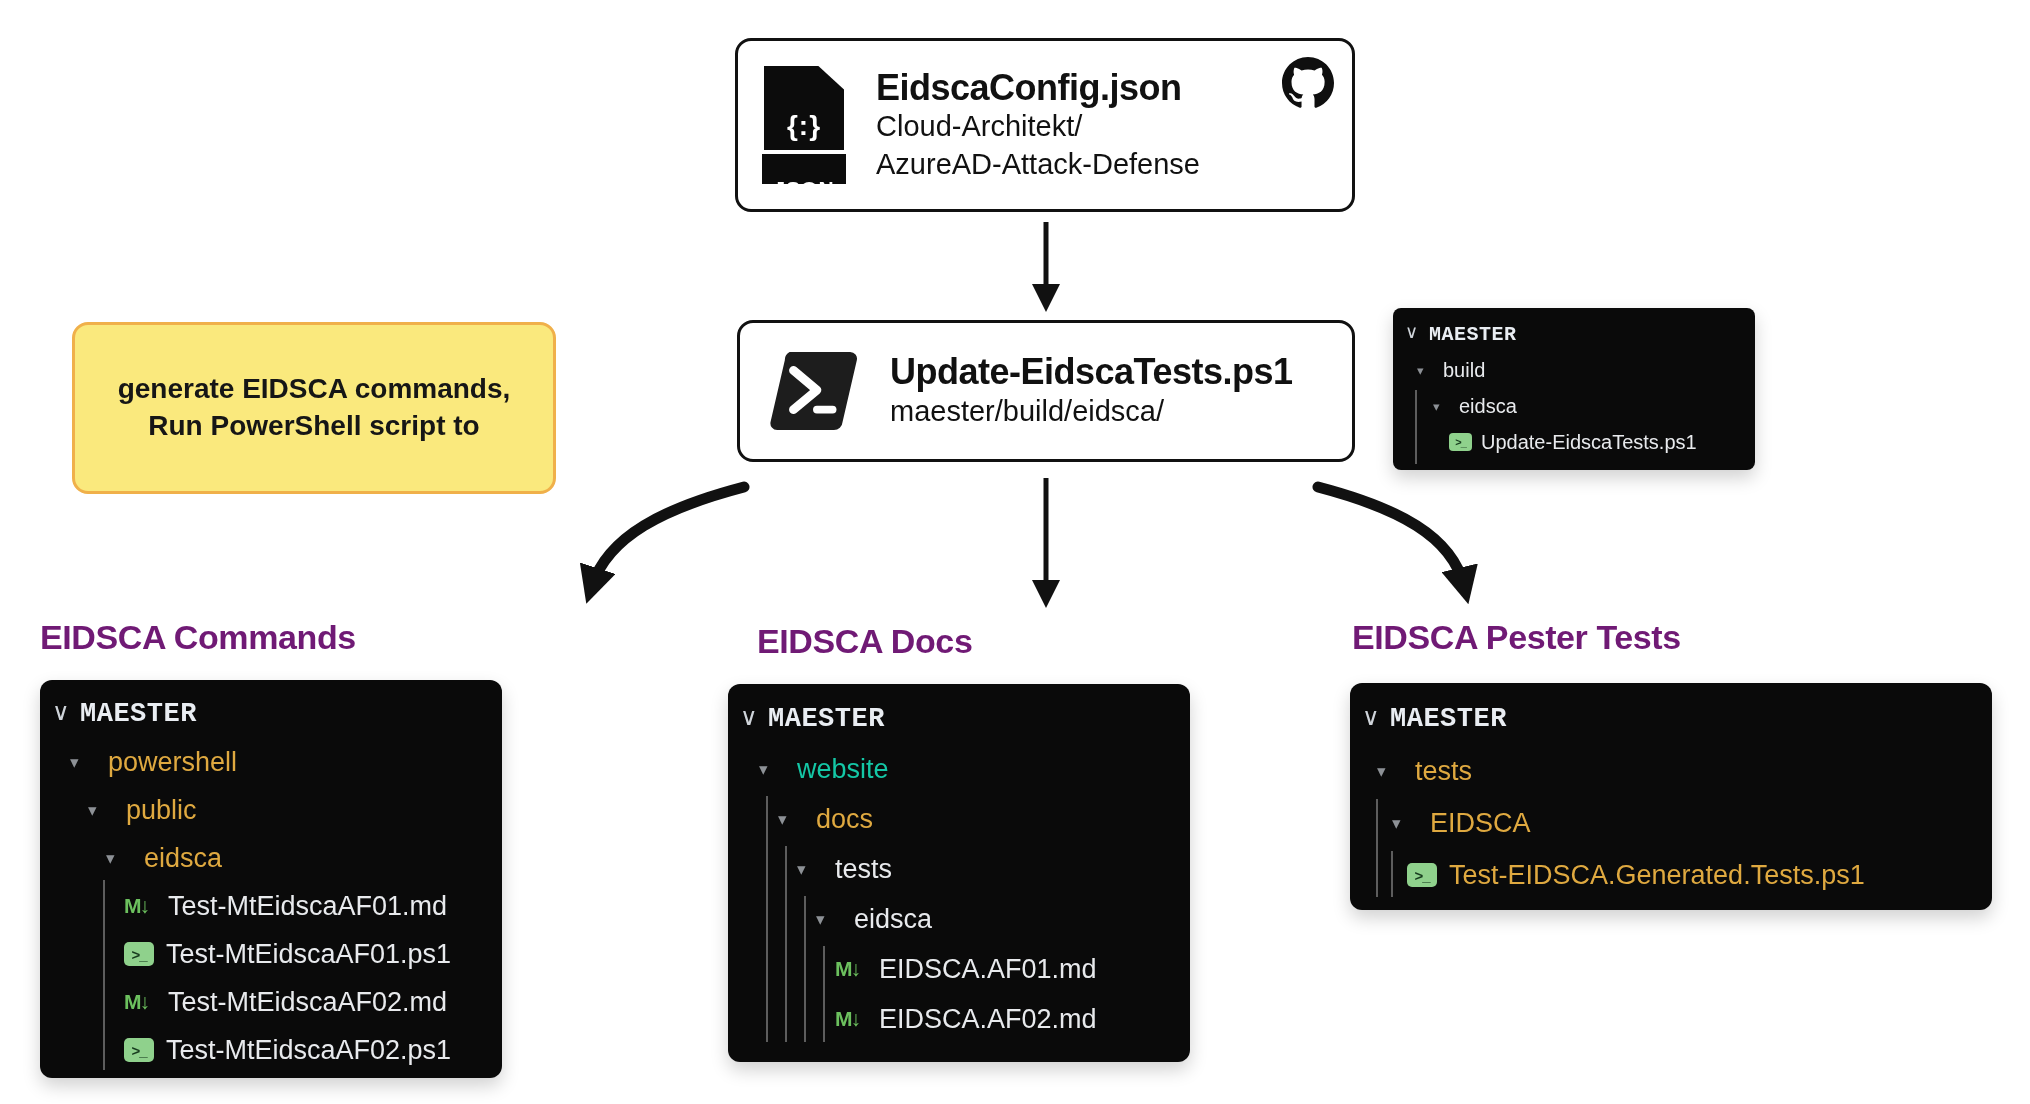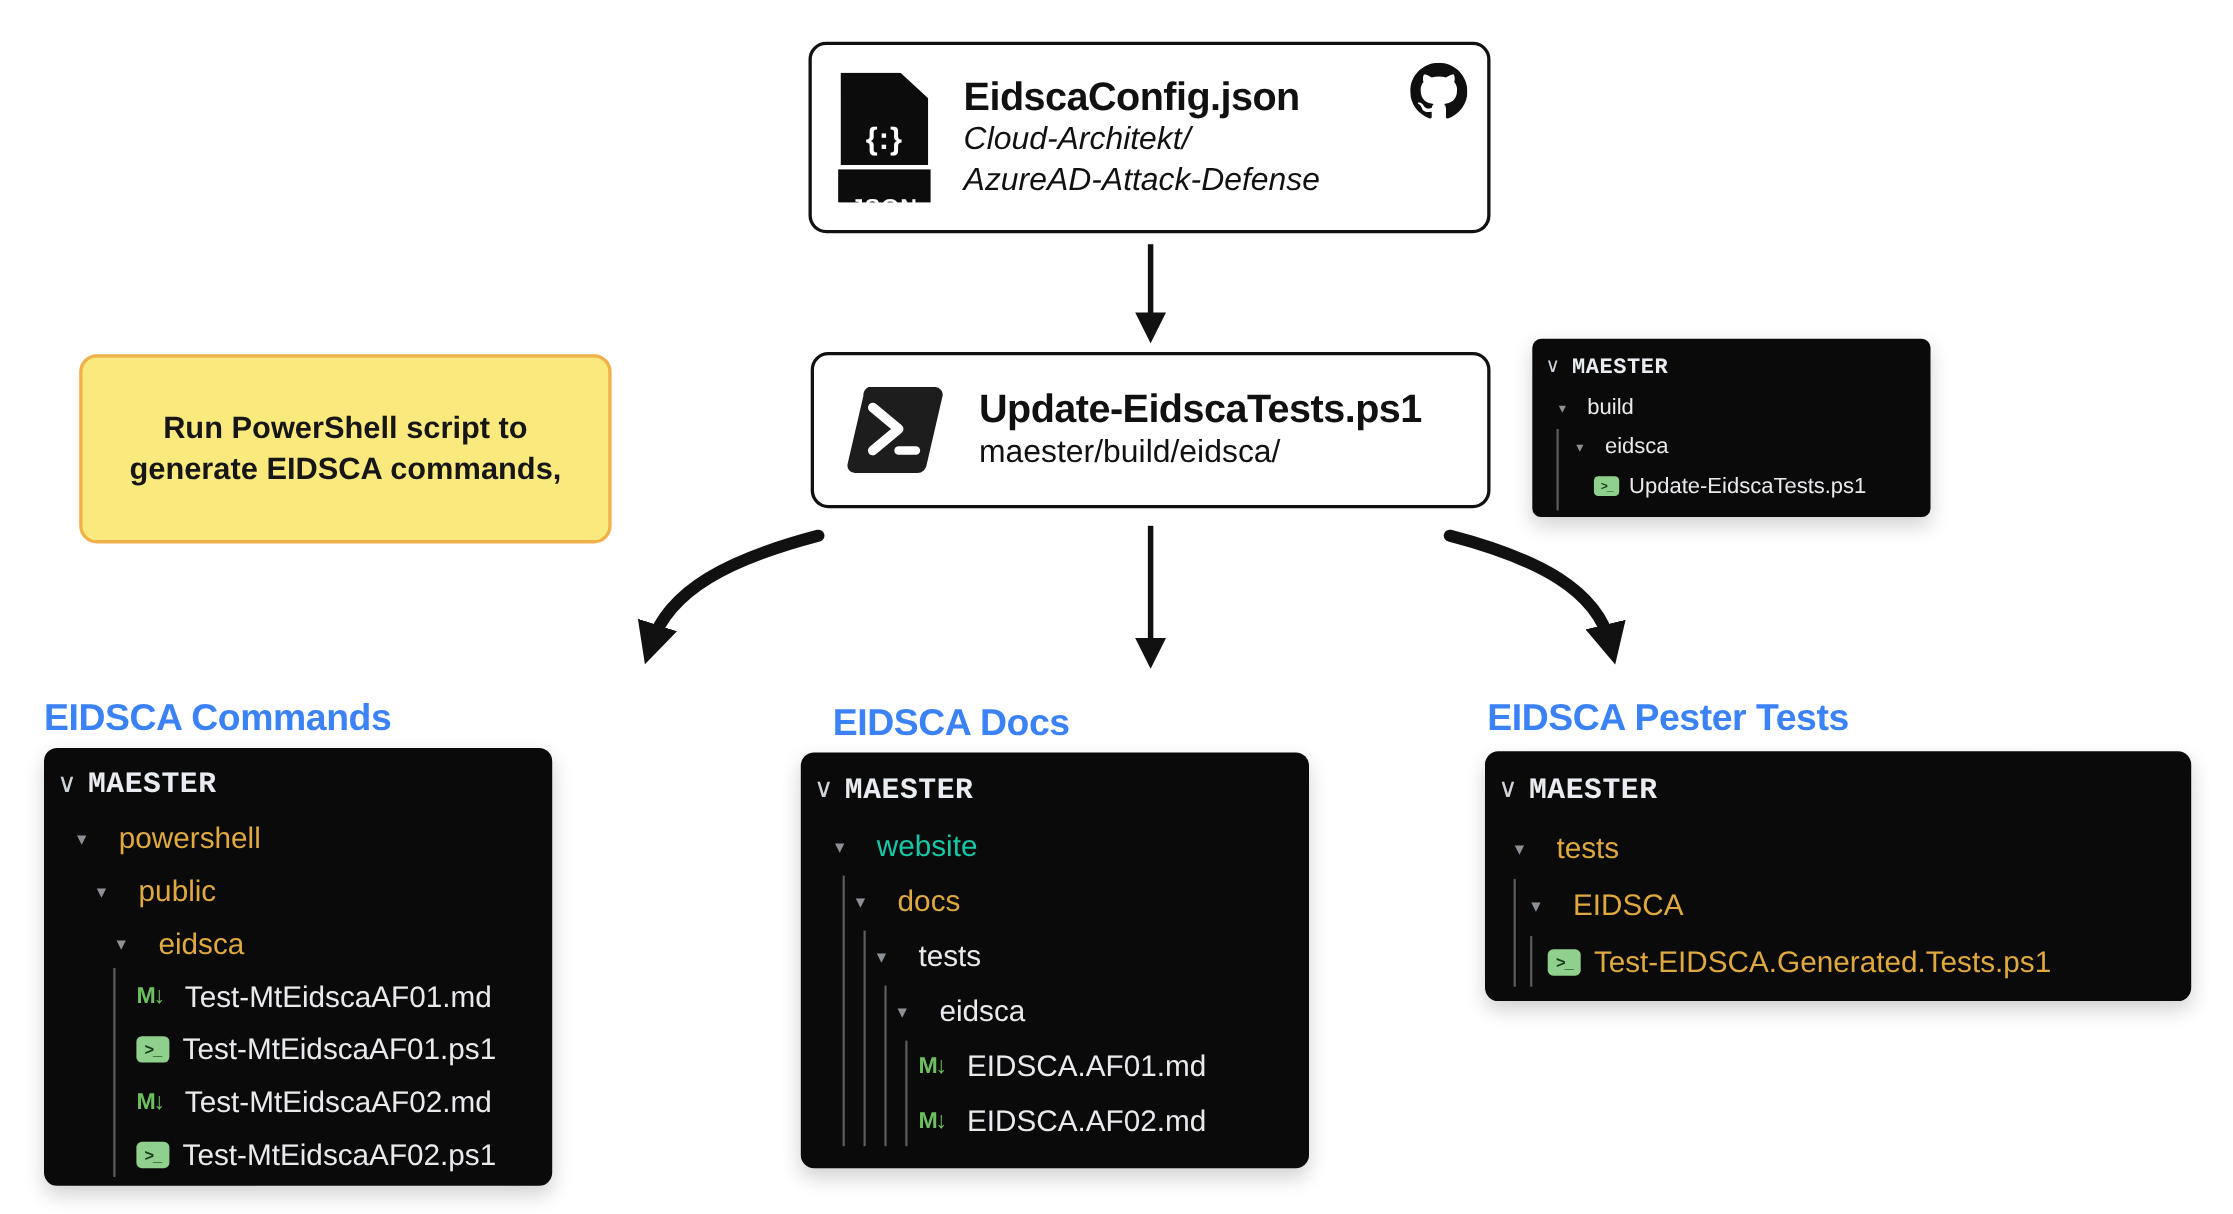--- a/index.html
+++ b/index.html
@@ -8,21 +8,21 @@
     font-family:"Liberation Sans", sans-serif;color:#111;overflow:hidden;
   }
   
   .node-box{
     position:absolute;background:#fff;border:3px solid #111;border-radius:16px;
     display:flex;align-items:center;box-sizing:border-box;
   }
   #top-box{left:735px;top:38px;width:620px;height:174px;padding:0 24px;gap:30px;}
   #script-box{left:737px;top:320px;width:618px;height:142px;padding:0 30px;gap:32px;}
   .box-title{font-size:36px;font-weight:800;letter-spacing:-.5px;line-height:1.15;}
-  .box-sub-italic{font-size:29px;font-style:italic;line-height:1.3;}
+  .box-sub-italic{font-size:29px;line-height:1.3;}
   .box-sub{font-size:29px;line-height:1.35;}
   
   .json-icon{position:relative;width:84px;height:118px;flex:0 0 auto;}
   .json-doc{
     position:absolute;left:2px;top:0;width:80px;height:84px;background:#0c0c0c;
     clip-path:polygon(0 0,68% 0,100% 28%,100% 100%,0 100%);
     display:flex;align-items:flex-end;justify-content:center;
   }
   .json-glyph{color:#fff;font-weight:700;font-size:28px;padding-bottom:8px;letter-spacing:1px;}
   .json-band{
@@ -34,21 +34,21 @@
   
   .ps-icon{flex:0 0 auto;}
   
   #note{
     position:absolute;left:72px;top:322px;width:484px;height:172px;box-sizing:border-box;
     background:#FAE97D;border:3px solid #F0B04A;border-radius:16px;
     display:flex;flex-direction:column;justify-content:center;text-align:center;
     font-size:28px;font-weight:600;line-height:1.32;color:#161616;
   }
   
-  .section-heading{position:absolute;font-size:34px;font-weight:800;letter-spacing:-.4px;color:#3b82f6;white-space:nowrap;margin-top:16px;}
+  .section-heading{position:absolute;font-size:34px;font-weight:800;letter-spacing:-.4px;color:#701a75;white-space:nowrap;}
   #h-commands{left:40px;top:618px;}
   #h-docs{left:757px;top:622px;}
   #h-pester{left:1352px;top:618px;}
   
   .panel{
     position:absolute;background:#0a0a0a;border-radius:12px;box-sizing:border-box;
     padding-top:10px;box-shadow:0 8px 18px rgba(0,0,0,.18);overflow:hidden;
   }
   #panel-build{left:1393px;top:308px;width:362px;height:162px;border-radius:8px;padding-top:8px;}
   #panel-commands{left:40px;top:680px;width:462px;height:398px;}
@@ -119,22 +119,22 @@
       <div class="box-title">EidscaConfig.json</div>
       <div class="box-sub-italic">Cloud-Architekt/</div>
       <div class="box-sub-italic">AzureAD-Attack-Defense</div>
     </div>
     <svg class="gh-icon" width="52" height="52" viewBox="0 0 16 16">
       <path fill="#0f0f0f" fill-rule="evenodd" d="M8 0C3.58 0 0 3.58 0 8c0 3.54 2.29 6.53 5.47 7.59.4.07.55-.17.55-.38 0-.19-.01-.82-.01-1.49-2.01.37-2.53-.49-2.69-.94-.09-.23-.48-.94-.82-1.13-.28-.15-.68-.52-.01-.53.63-.01 1.08.58 1.23.82.72 1.21 1.87.87 2.33.66.07-.52.28-.87.51-1.07-1.78-.2-3.64-.89-3.64-3.95 0-.87.31-1.59.82-2.15-.08-.2-.36-1.02.08-2.12 0 0 .67-.21 2.2.82.64-.18 1.32-.27 2-.27s1.36.09 2 .27c1.53-1.04 2.2-.82 2.2-.82.44 1.1.16 1.92.08 2.12.51.56.82 1.27.82 2.15 0 3.07-1.87 3.75-3.65 3.95.29.25.54.73.54 1.48 0 1.07-.01 1.93-.01 2.2 0 .21.15.46.55.38A8.01 8.01 0 0 0 16 8c0-4.42-3.58-8-8-8z"></path>
     </svg>
   </div>
 
   <div id="note">
+    <div>generate EIDSCA commands,</div>
     <div>Run PowerShell script to</div>
-    <div>generate EIDSCA commands,</div>
   </div>
 
   <div class="node-box" id="script-box">
     <svg class="ps-icon" width="88" height="82" viewBox="0 0 90 82">
       <path d="M20 1 h62 a7 7 0 0 1 6.8 8.6 l-14.6 63 A9 9 0 0 1 65.4 81 h-58 a7 7 0 0 1 -6.8 -8.6 l14.6 -63 A9 9 0 0 1 20 1 z" fill="#1d1d1d"></path>
       <path d="M24 20 l24 20 -24 20" stroke="#fff" stroke-width="9" fill="none" stroke-linecap="round" stroke-linejoin="round"></path>
       <rect x="44" y="56" width="24" height="8" rx="4" fill="#fff"></rect>
     </svg>
     <div>
       <div class="box-title">Update-EidscaTests.ps1</div>

